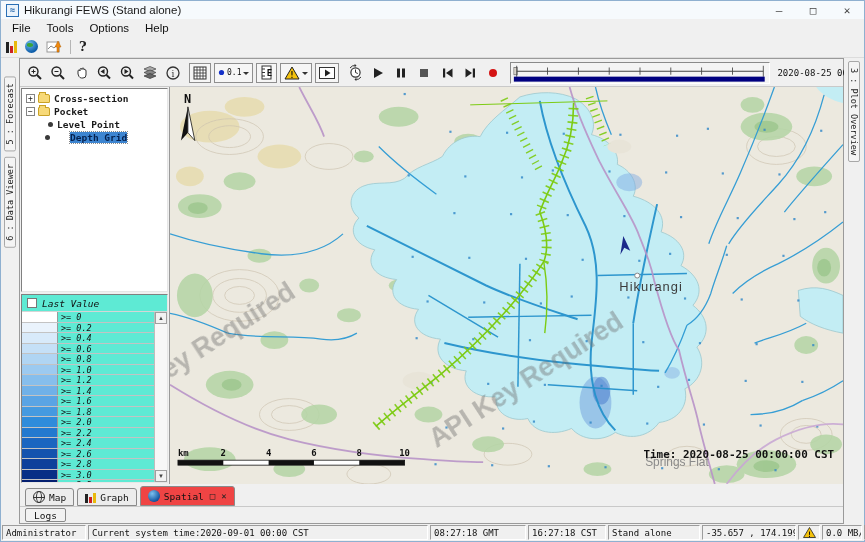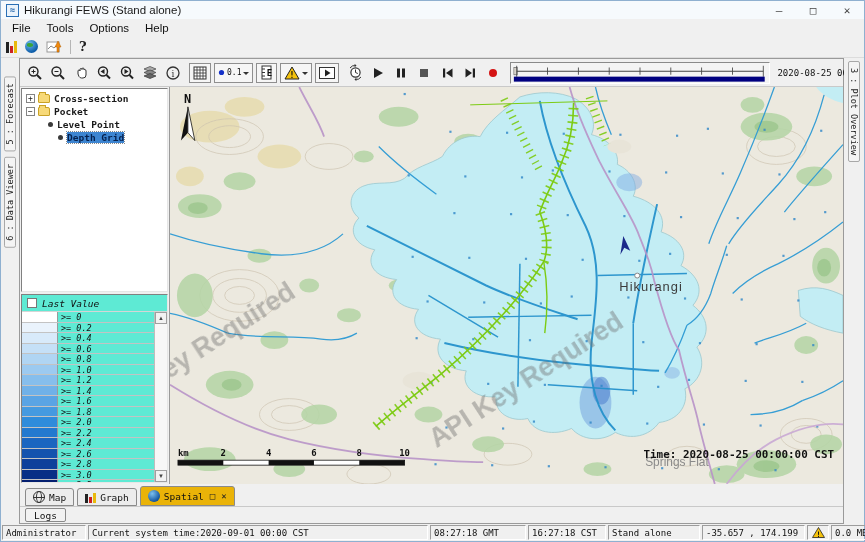--- a/index.html
+++ b/index.html
@@ -69,21 +69,21 @@
   .scrollbtn { height:12px; flex:0 0 auto; border:1px solid #9f9f9f; background:#f2f2f2; font-size:6px; color:#444; text-align:center; line-height:10px; }
   .scrolltrack { flex:1; background:#f7f7f7; }
 
   
   .mapwrap { flex:1; position:relative; overflow:hidden; background:#ece9df; }
   .mapwrap svg.map { position:absolute; left:0; top:0; width:100%; height:100%; }
 
   
   .bottomtabs { height:22px; flex:0 0 auto; display:flex; align-items:flex-end; gap:3px; padding-left:5px; background:#f0f0f0; }
   .btab { display:flex; align-items:center; gap:4px; height:18px; padding:0 7px; border:1px solid #8a8a8a; border-radius:3px 3px 0 0; background:#ececec; font-family:"DejaVu Sans Mono", monospace; font-size:9.5px; color:#111; }
-  .btab.active { background:#eab308; height:20px; }
+  .btab.active { background:#ef4444; height:20px; }
   .tabctl { font-size:9px; color:#222; margin-left:2px; font-family:"DejaVu Sans Mono", monospace; font-weight:bold; }
   .globe-wire { width:12px; height:12px; border-radius:50%; border:1.5px solid #333; position:relative; flex:0 0 auto; }
   .globe-wire::before { content:""; position:absolute; left:50%; top:-1px; bottom:-1px; width:4px; margin-left:-3px; border:1px solid #333; border-radius:50%; }
   .globe-wire::after { content:""; position:absolute; top:50%; left:-1px; right:-1px; border-top:1px solid #333; }
   .globe-blue { width:12px; height:12px; border-radius:50%; background:radial-gradient(circle at 35% 30%, #7cc0ee, #0c4f9c 75%); flex:0 0 auto; }
 
   .logsrow { height:17px; flex:0 0 auto; display:flex; align-items:center; padding-left:5px; background:#f0f0f0; border-top:1px solid #c9c9c9; }
   .logs-btn { border:1px solid #8a8a8a; border-radius:2px; background:#f2f2f2; font-family:"DejaVu Sans Mono", monospace; font-size:9.5px; color:#111; padding:0 8px; height:14px; line-height:13px; }
 
   
@@ -298,21 +298,21 @@
               </div>
               <div class="tree-row" style="padding-left: 4px;">
                 <span class="expander">−</span>
                 <span class="foldericon"></span>
                 <span class="tree-label">Pocket</span>
               </div>
               <div class="tree-row" style="padding-left: 26px;">
                 <span class="bullet"></span>
                 <span class="tree-label">Level Point</span>
               </div>
-              <div class="tree-row" style="padding-left: 36px;">
+              <div class="tree-row" style="padding-left: 23px; gap: 16px;">
                 <span class="bullet"></span>
                 <span class="tree-label sel">Depth Grid</span>
               </div>
             </div>
           <div class="legendbox">
             <div class="legend-checkrow">
               <span class="checkbox"></span>
               <span>Last Value</span>
             </div>
             <div class="legend-body">
@@ -665,21 +665,21 @@
         <div class="vtab-r">3 : Plot Overview</div>
       </div>
   </div>
 
   <div class="statusbar">
     <div class="scell" style="width:84px">Administrator</div>
     <div class="scell" style="width:340px">Current system time:2020-09-01 00:00 CST</div>
     <div class="scell" style="width:96px">08:27:18 GMT</div>
     <div class="scell" style="width:78px">16:27:18 CST</div>
     <div class="scell" style="width:92px">Stand alone</div>
-    <div class="scell" style="width:103px">-35.657 , 174.199</div>
+    <div class="scell" style="width:94px">-35.657 , 174.199</div>
     <div class="scell" style="width:22px; justify-content:center">
       <svg width="13" height="11">
           <path d="M6.5 0.5 L12.5 10.5 L0.5 10.5 Z" fill="#f4c20d" stroke="#222" stroke-width="0.8"></path>
           <text x="6.5" y="9.5" font-size="7.5" text-anchor="middle" fill="#111" font-family="DejaVu Sans Mono" font-weight="bold">!</text>
         </svg>
     </div>
     <div class="scell" style="width:40px">0.0 MB/s</div>
     <div class="scell memcell" style="flex:1">
       <div class="memfill" style="width: 42%; background: rgb(111, 168, 220);"></div>
       <span class="memtext">2.5 GB</span>

